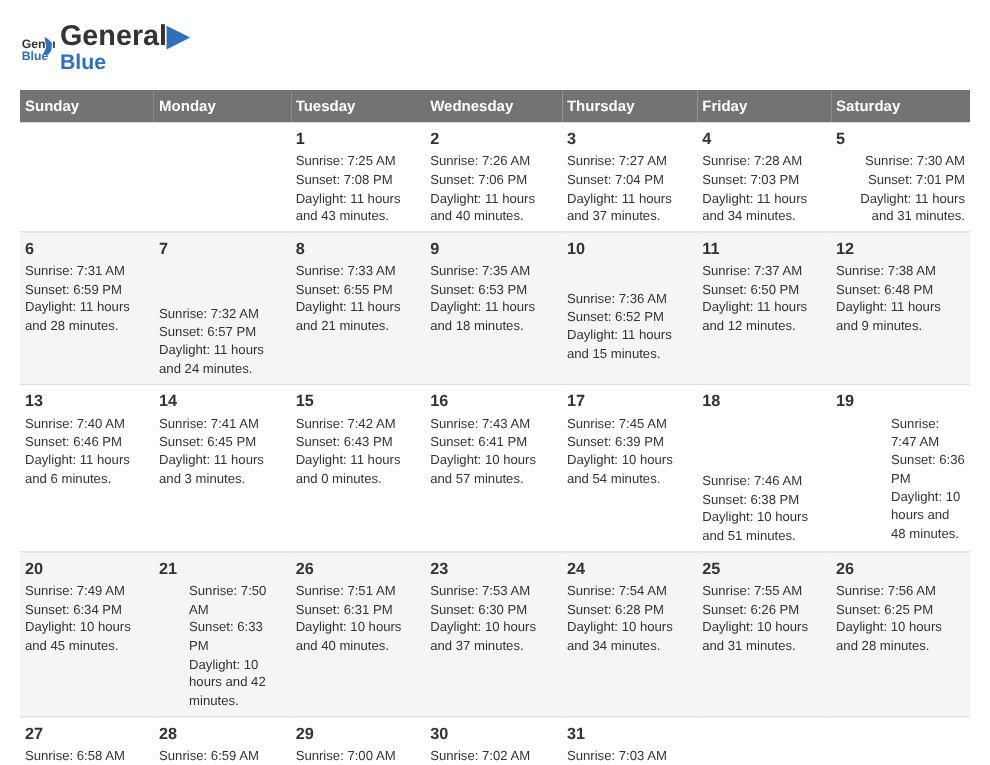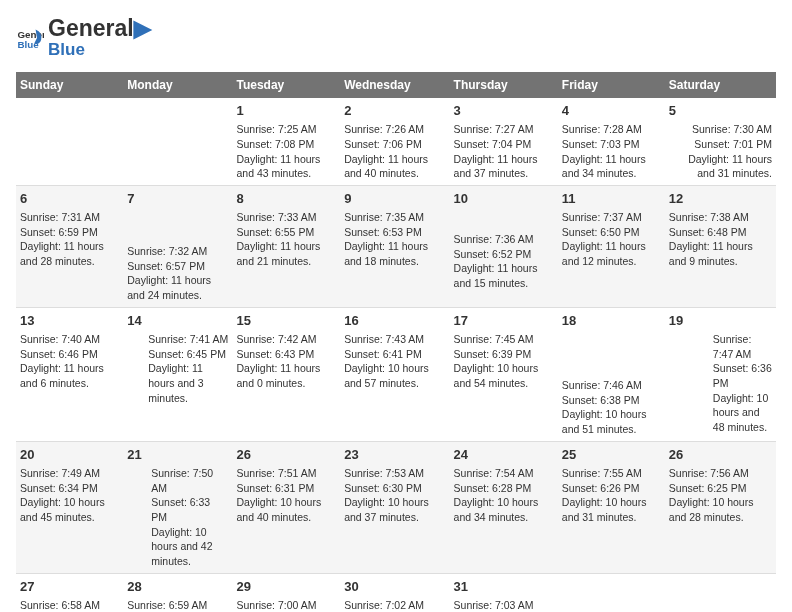--- a/index.html
+++ b/index.html
@@ -192,21 +192,21 @@
       </tr>
       <tr>
         <td>
           <span class="day-num">13</span>
           <div class="day-info" style="white-space: pre-line;">Sunrise: 7:40 AM
 Sunset: 6:46 PM
 Daylight: 11 hours and 6 minutes.</div>
         </td>
         <td>
           <span class="day-num">14</span>
-          <div class="day-info" style="white-space: pre-line; margin-left: 21px;">Sunrise: 7:41 AM
+          <div class="day-info" style="white-space: pre-line;">Sunrise: 7:41 AM
 Sunset: 6:45 PM
 Daylight: 11 hours and 3 minutes.</div>
         </td>
         <td>
           <span class="day-num">15</span>
           <div class="day-info" style="white-space: pre-line;">Sunrise: 7:42 AM
 Sunset: 6:43 PM
 Daylight: 11 hours and 0 minutes.</div>
         </td>
         <td>

